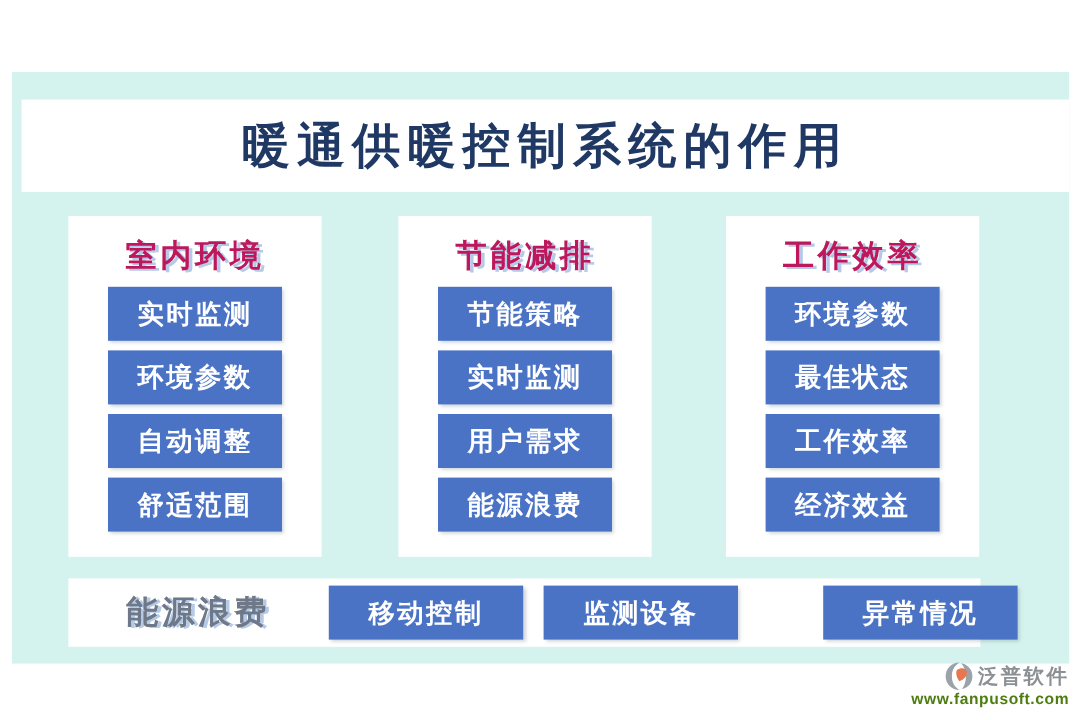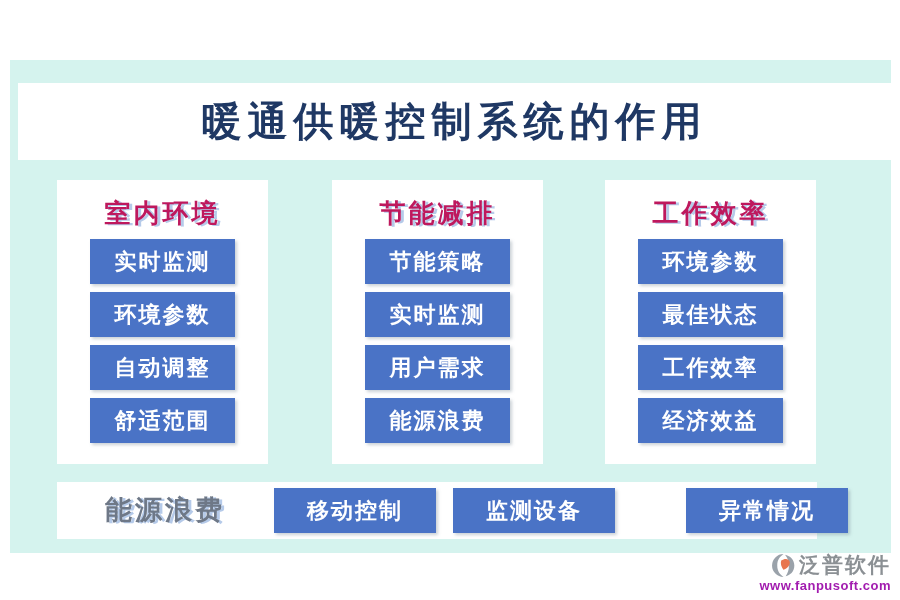--- a/index.html
+++ b/index.html
@@ -90,30 +90,30 @@
   .brand {
     position: absolute;
     right: 9px; top: 551px;
     display: flex; flex-direction: column; align-items: flex-end;
     font-family: "Liberation Sans", "DejaVu Sans", sans-serif;
   }
   .brand-row { display: flex; align-items: center; gap: 3px; }
   .brand-icon { width: 25px; height: 25px; display: block; }
   .brand-name {
     font-family: "Liberation Serif", "DejaVu Serif", serif;
-    font-size: 21px;
+    font-size: 17px;
     font-weight: bold;
     color: #8b9094;
     letter-spacing: 2px;
     white-space: nowrap;
   }
   .brand-url {
     font-size: 13px;
     font-weight: bold;
-    color: #a21caf;
+    color: #4d7c0f;
     letter-spacing: 0.5px;
     margin-top: -1px;
     white-space: nowrap;
   }
 </style>
 </head>
 <body>
 
 <div class="canvas">
 

